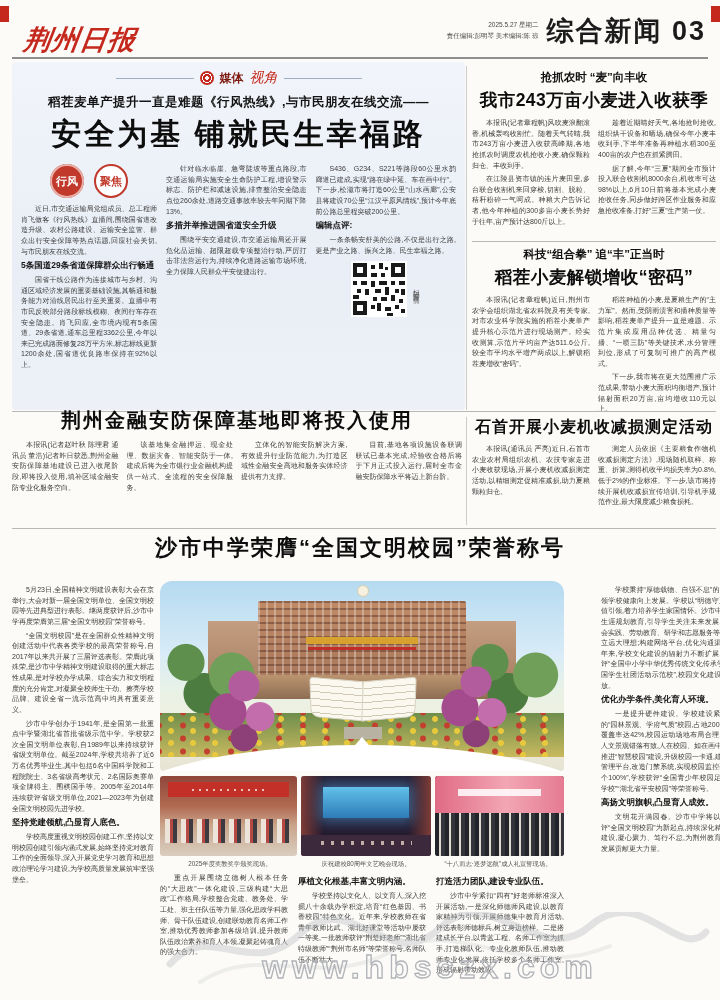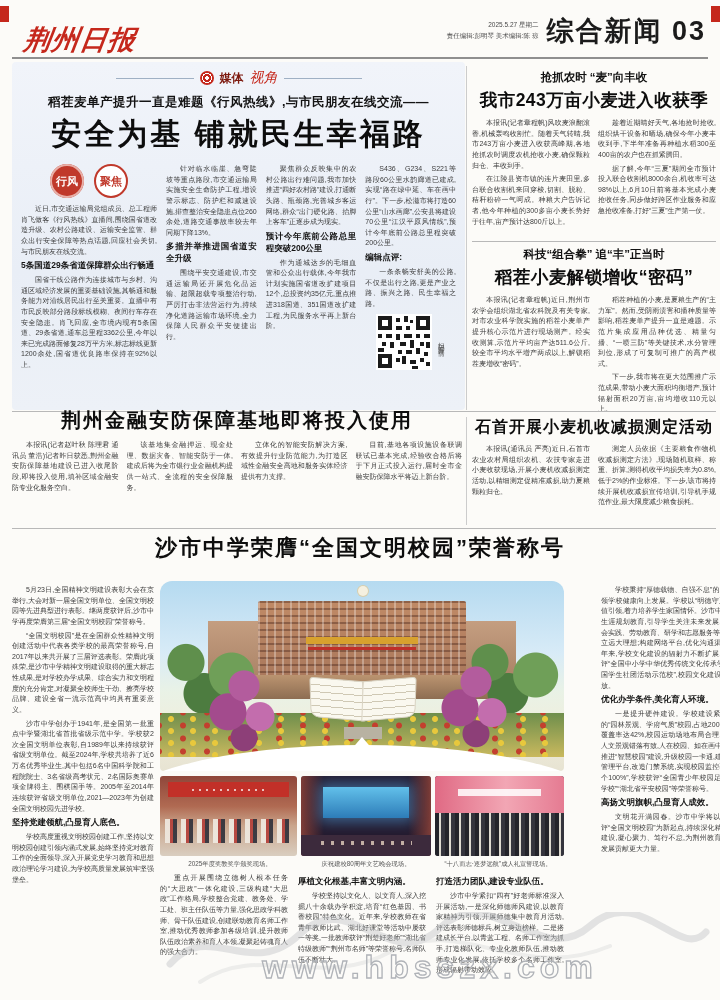--- a/index.html
+++ b/index.html
@@ -157,25 +157,20 @@
           <div class="seal seal-b">聚焦</div>
         </div>
         <p class="p">近日,市交通运输局党组成员、总工程师肖飞做客《行风热线》直播间,围绕国省道改造升级、农村公路建设、运输安全监管、群众出行安全保障等热点话题,回应社会关切,与市民朋友在线交流。</p>
         <div class="sub">5条国道29条省道保障群众出行畅通</div>
         <p class="p">国省干线公路作为连接城市与乡村、沟通区域经济发展的重要基础设施,其畅通和服务能力对沿线居民出行至关重要。直播中有市民反映部分路段标线模糊、夜间行车存在安全隐患。肖飞回应,全市境内现有5条国道、29条省道,通车总里程3362公里,今年以来已完成路面修复28万平方米,标志标线更新1200余处,国省道优良路率保持在92%以上。</p>
       </div>
       <div class="lc col">
         <p class="p">针对临水临崖、急弯陡坡等重点路段,市交通运输局实施安全生命防护工程,增设警示标志、防护栏和减速设施,排查整治安全隐患点位260余处,道路交通事故率较去年同期下降13%。</p>
         <div class="sub">多措并举推进国省道安全升级</div>
         <p class="p">围绕平安交通建设,市交通运输局还开展危化品运输、超限超载专项整治行动,严厉打击非法营运行为,持续净化道路运输市场环境,全力保障人民群众平安便捷出行。</p>
-      </div>
-      <div class="lc col">
-        <p class="p">聚焦群众反映集中的农村公路出行难问题,我市加快推进“四好农村路”建设,打通断头路、瓶颈路,完善城乡客运网络,群众“出门硬化路、抬脚上客车”正逐步成为现实。</p>
-        <div class="sub">预计今年底前公路总里程突破200公里</div>
-        <p class="p">作为通城达乡的毛细血管和公众出行载体,今年我市计划实施国省道改扩建项目12个,总投资约35亿元,重点推进318国道、351国道改扩建工程,为民服务水平再上新台阶。</p>
       </div>
       <div class="lc col">
         <p class="p">S436、G234、S221等路段60公里水韵廊道已建成,实现“路在绿中延、车在画中行”。下一步,松滋市将打造60公里“山水画廊”,公安县将建设70公里“江汉平原风情线”,预计今年底前公路总里程突破200公里。</p>
         <div class="sub">编辑点评:</div>
         <p class="p">一条条畅安舒美的公路,不仅是出行之路,更是产业之路、振兴之路、民生幸福之路。</p>
         <div class="qr-wrap">
           <svg width="56" height="56" viewBox="0 0 56 56">
             <rect width="56" height="56" fill="#fff"></rect>
             <g fill="#1a1a1a">
               <rect x="2" y="2" width="14" height="14"></rect>

